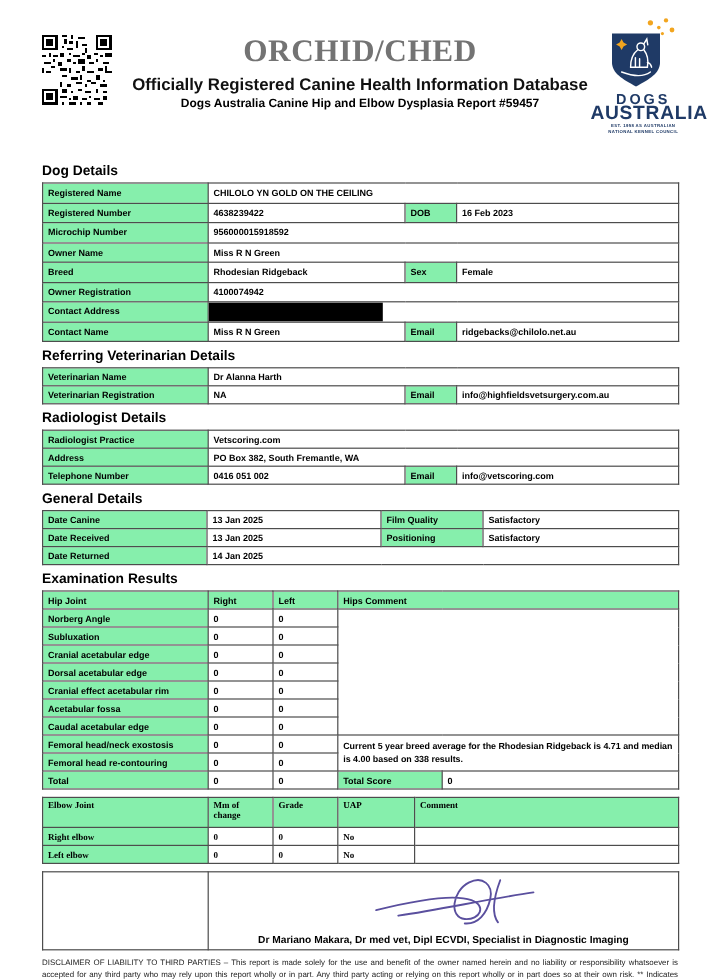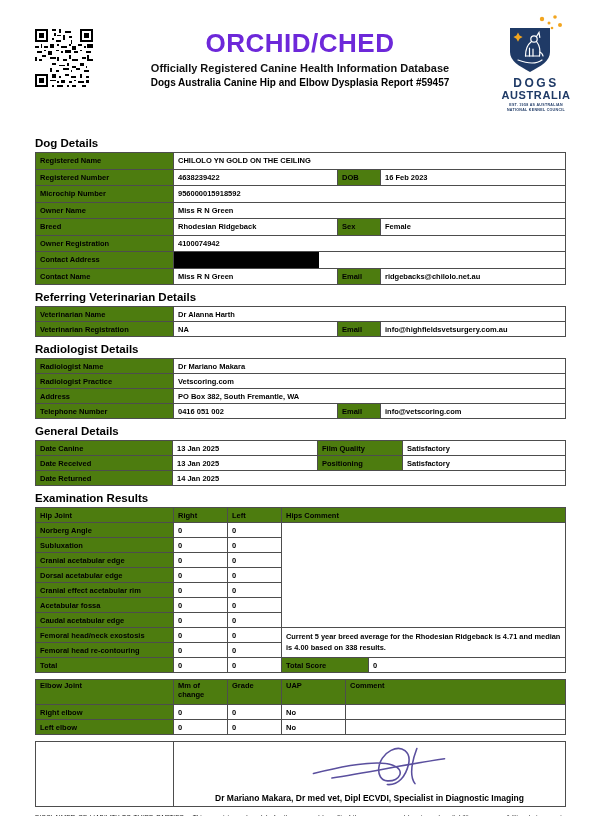--- a/index.html
+++ b/index.html
@@ -1,42 +1,42 @@
 <!DOCTYPE html>
 <html><head>
 <meta charset="utf-8">
 <style>
   html,body{margin:0;padding:0;background:#fff;}
   .page{position:relative;width:600px;height:816px;background:#fff;overflow:hidden;
         font-family:"Liberation Sans",sans-serif;color:#000;}
   
   .qr{position:absolute;left:33px;top:27px;width:62px;height:62px;}
   .titles{position:absolute;left:100px;top:29px;width:400px;text-align:center;}
-  .main-title{font-size:26px;font-weight:bold;color:#6d28d9;line-height:28px;letter-spacing:0.5px;}
-  .subtitle{margin-top:5px;font-size:11px;font-weight:600;color:#111;}
+  .main-title{font-size:26px;font-weight:bold;color:#737373;line-height:28px;letter-spacing:0.5px;font-family:Liberation Serif, serif;}
+  .subtitle{margin-top:5px;font-size:14px;font-weight:600;color:#111;}
   .report-line{margin-top:3px;font-size:10px;font-weight:bold;color:#000;}
   .logo{position:absolute;left:492px;top:14px;width:88px;text-align:center;color:#1f3a66;}
   .logo svg{display:block;margin:0 auto;}
   .logo-l1{font-size:12px;font-weight:bold;letter-spacing:2.5px;line-height:11px;}
-  .logo-l2{font-size:11px;font-weight:bold;letter-spacing:0.6px;line-height:12px;}
+  .logo-l2{font-size:16px;font-weight:bold;letter-spacing:0.6px;line-height:12px;}
   .logo-tag{font-size:3.6px;font-weight:bold;letter-spacing:0.3px;line-height:4.6px;margin-top:2px;}
   
   .content{position:absolute;left:35px;top:95px;width:530px;margin-top:42px;}
   h2.sec{font-size:11.5px;font-weight:bold;margin:0 0 3px 0;color:#000;}
   table.t{border-collapse:collapse;width:530px;table-layout:fixed;margin:0 0 6px 0;}
   table.t td{border:1px solid #4d4d4d;font-size:7.5px;font-weight:bold;color:#000;
              padding:1px 4px;text-align:left;vertical-align:middle;overflow:hidden;white-space:nowrap;}
-  .lbl{background:#4d7c0f;}
+  .lbl{background:#86efac;}
   .t-dog td{height:13.5px;}
   .t-std td{height:12px;}
   .t-exam td{height:12px;}
   .t-exam .note{white-space:normal;line-height:1.4;font-size:7.4px;vertical-align:middle;}
   .t-elbow td{height:12px;}
   .t-elbow .hdr td{height:22px;white-space:normal;vertical-align:top;line-height:1.2;}
-  .t-elbow{margin-top:2px;margin-bottom:12px;}
+  .t-elbow{margin-top:2px;margin-bottom:12px;font-family:Liberation Serif, serif;}
   .redact-cell{position:relative;}
   .redact{position:absolute;left:0;top:0;bottom:0;width:145px;background:#000;}
   
   .t-sig{margin-top:0;margin-bottom:5px;}
   .t-sig td{height:62px;}
   .sig-right{position:relative;white-space:normal;}
   .sig-svg{position:absolute;left:130px;top:1px;}
   .sig-caption{position:absolute;left:0;right:0;bottom:3px;text-align:center;
                font-size:8.5px;font-weight:bold;}
   
@@ -246,24 +246,20 @@
 
     <h2 class="sec">Radiologist Details</h2>
     <table class="t t-std">
       <colgroup>
           <col style="width:138px">
           <col style="width:164px">
           <col style="width:43px">
           <col style="width:185px">
         </colgroup>
       <tbody>
-          <tr>
-            <td class="lbl">Radiologist Name</td>
-            <td colspan="3">Dr Mariano Makara</td>
-          </tr>
       <tr>
             <td class="lbl">Radiologist Practice</td>
             <td colspan="3">Vetscoring.com</td>
           </tr>
       <tr>
             <td class="lbl">Address</td>
             <td colspan="3">PO Box 382, South Fremantle, WA</td>
           </tr>
       <tr>
             <td class="lbl">Telephone Number</td>

